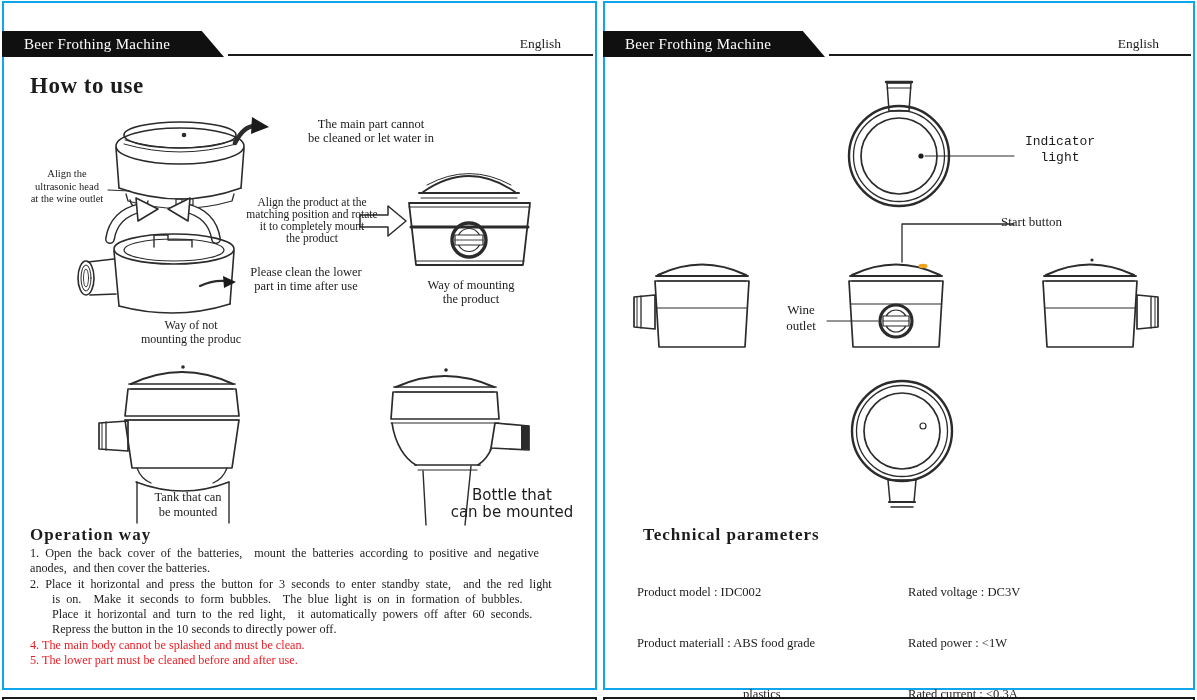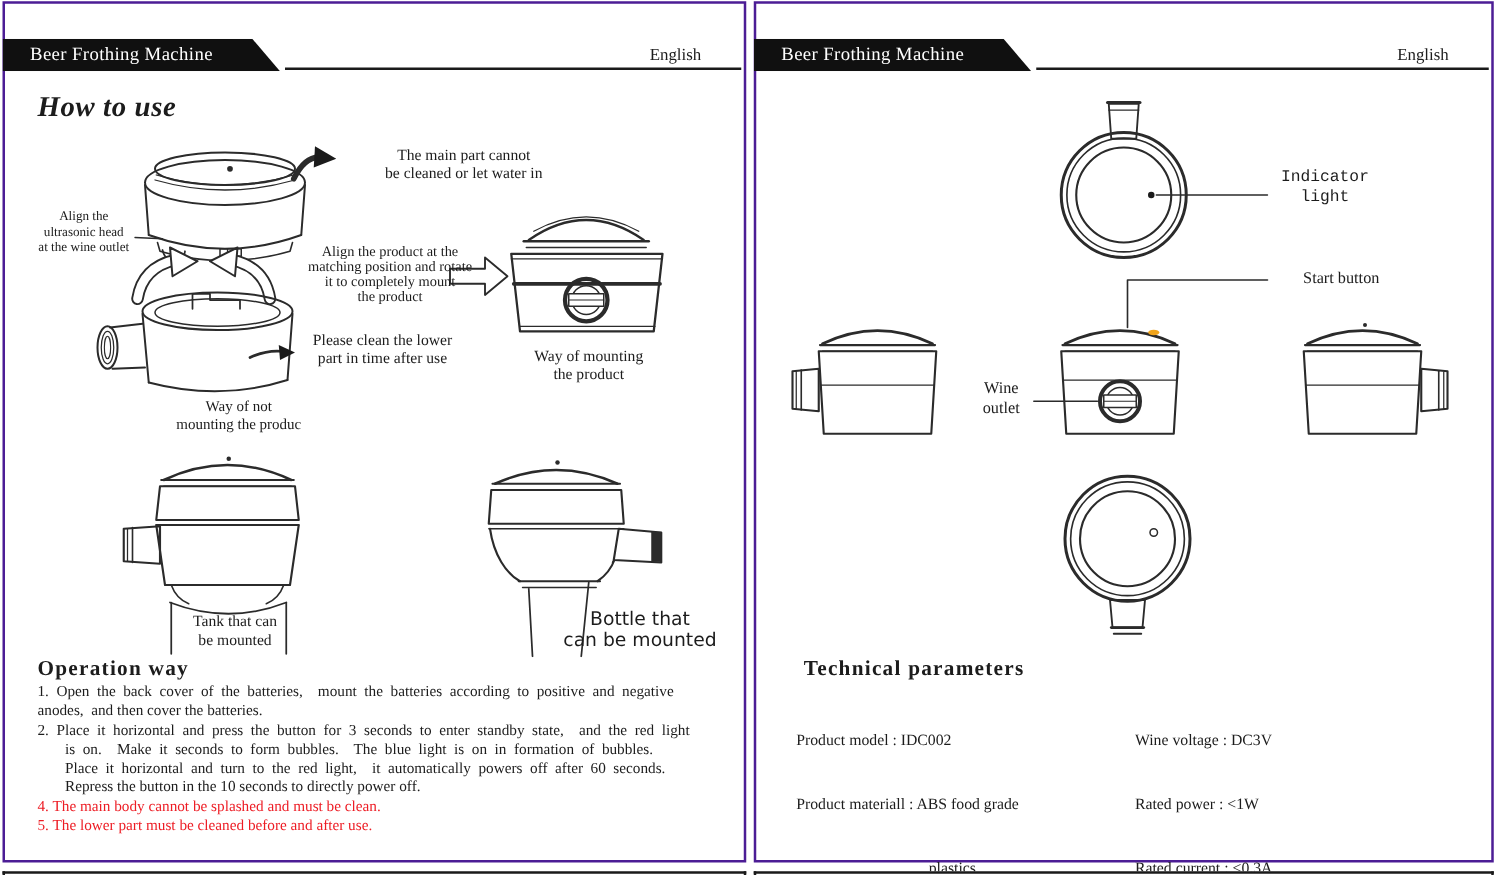--- a/index.html
+++ b/index.html
@@ -1,18 +1,18 @@
 <!DOCTYPE html>
 <html><head>
 <meta charset="utf-8">
 <style>
   html,body{margin:0;padding:0;background:#fff;}
   .canvas{position:relative;width:1197px;height:700px;background:#fff;overflow:hidden;
           font-family:"Liberation Serif","DejaVu Serif",serif;color:#1c1c1c;}
-  .page{position:absolute;top:1px;height:689px;border:2px solid #4c1d95;background:#fff;box-sizing:border-box;}
+  .page{position:absolute;top:1px;height:689px;border:2px solid #0ea5e9;background:#fff;box-sizing:border-box;}
   .page-left{left:2px;width:595px;}
   .page-right{left:603px;width:592px;}
   .banner{position:absolute;left:-2px;top:28px;width:222px;height:26px;background:#101010;
           clip-path:polygon(0 0,90% 0,100% 100%,0 100%);}
   .banner-text{position:absolute;left:22px;top:0;line-height:26px;color:#fff;font-size:15px;letter-spacing:.3px;}
   .lang{position:absolute;right:34px;top:33px;font-size:13.5px;}
   .hrule{position:absolute;left:224px;right:2px;top:51px;height:2px;background:#1a1a1a;}
   .h1{position:absolute;font-weight:bold;font-size:23px;letter-spacing:.5px;}
   .h2{position:absolute;font-weight:bold;font-size:17px;letter-spacing:1px;}
   .ann{position:absolute;text-align:center;white-space:pre-line;font-size:12px;line-height:13.5px;}
@@ -31,21 +31,21 @@
 
 <div class="canvas">
 
   <div class="page page-left">
     <div class="banner">
       <span class="banner-text">Beer Frothing Machine</span>
     </div>
     <span class="lang">English</span>
     <div class="hrule"></div>
 
-    <div class="h1" style="left:26px;top:70px;font-style:italic;">How to use</div>
+    <div class="h1" style="left:26px;top:70px;">How to use</div>
 
     <svg class="art" viewBox="0 0 591 685">
       <g stroke="#2b2b2b" fill="none" stroke-width="1.6" stroke-linecap="round" stroke-linejoin="round">
 
         <g>
           <ellipse cx="176" cy="143" rx="64" ry="18"></ellipse>
           <path d="M112,145 L115,185"></path>
           <path d="M240,145 L237,185"></path>
           <path d="M115,185 Q176,207 237,185"></path>
           <ellipse cx="176" cy="132" rx="56" ry="13"></ellipse>
@@ -246,37 +246,37 @@
           <circle cx="318" cy="423" r="3" stroke-width="1.2"></circle>
           <path d="M283,477 L311,477 L309,499 L285,499 Z" stroke-width="1.5"></path>
           <line x1="284" y1="499" x2="310" y2="499" stroke-width="2.2"></line>
           <line x1="286" y1="504" x2="308" y2="504" stroke-width="1.5"></line>
         </g>
       </g>
     </svg>
 
     <div class="ann" style="left:413px;top:131px;width:84px;font-size:13px;line-height:16px;font-family:Liberation Mono, monospace;">Indicator
 light</div>
-    <div class="ann" style="left:418px;top:212px;width:100px;text-align:center;font-size:13px;">Start button</div>
+    <div class="ann" style="left:396px;top:212px;width:100px;text-align:left;font-size:13px;">Start button</div>
     <div class="ann" style="left:168px;top:299px;width:56px;font-size:13px;line-height:16px;">Wine
 outlet</div>
 
     <div class="h2" style="left:38px;top:522px;">Technical parameters</div>
 
     <div class="tcol" style="left:32px;">
       <div><b>Product model :</b> <span>IDC002</span></div>
       <div><b>Product materiall :</b> <span>ABS food grade</span></div>
       <div style="padding-left:106px;">plastics</div>
       
       
       
     </div>
 
     <div class="tcol" style="left:303px;">
-      <div><b>Wine voltage :</b> <span>DC3V</span></div>
+      <div><b>Rated voltage :</b> <span>DC3V</span></div>
       <div><b>Rated power :</b> <span>&lt;1W</span></div>
       <div><b>Rated current :</b> <span>&lt;0.3A</span></div>
       
       
       
       
     </div>
   </div>
 
   <div class="stub" style="left:2px;width:595px;"></div>

